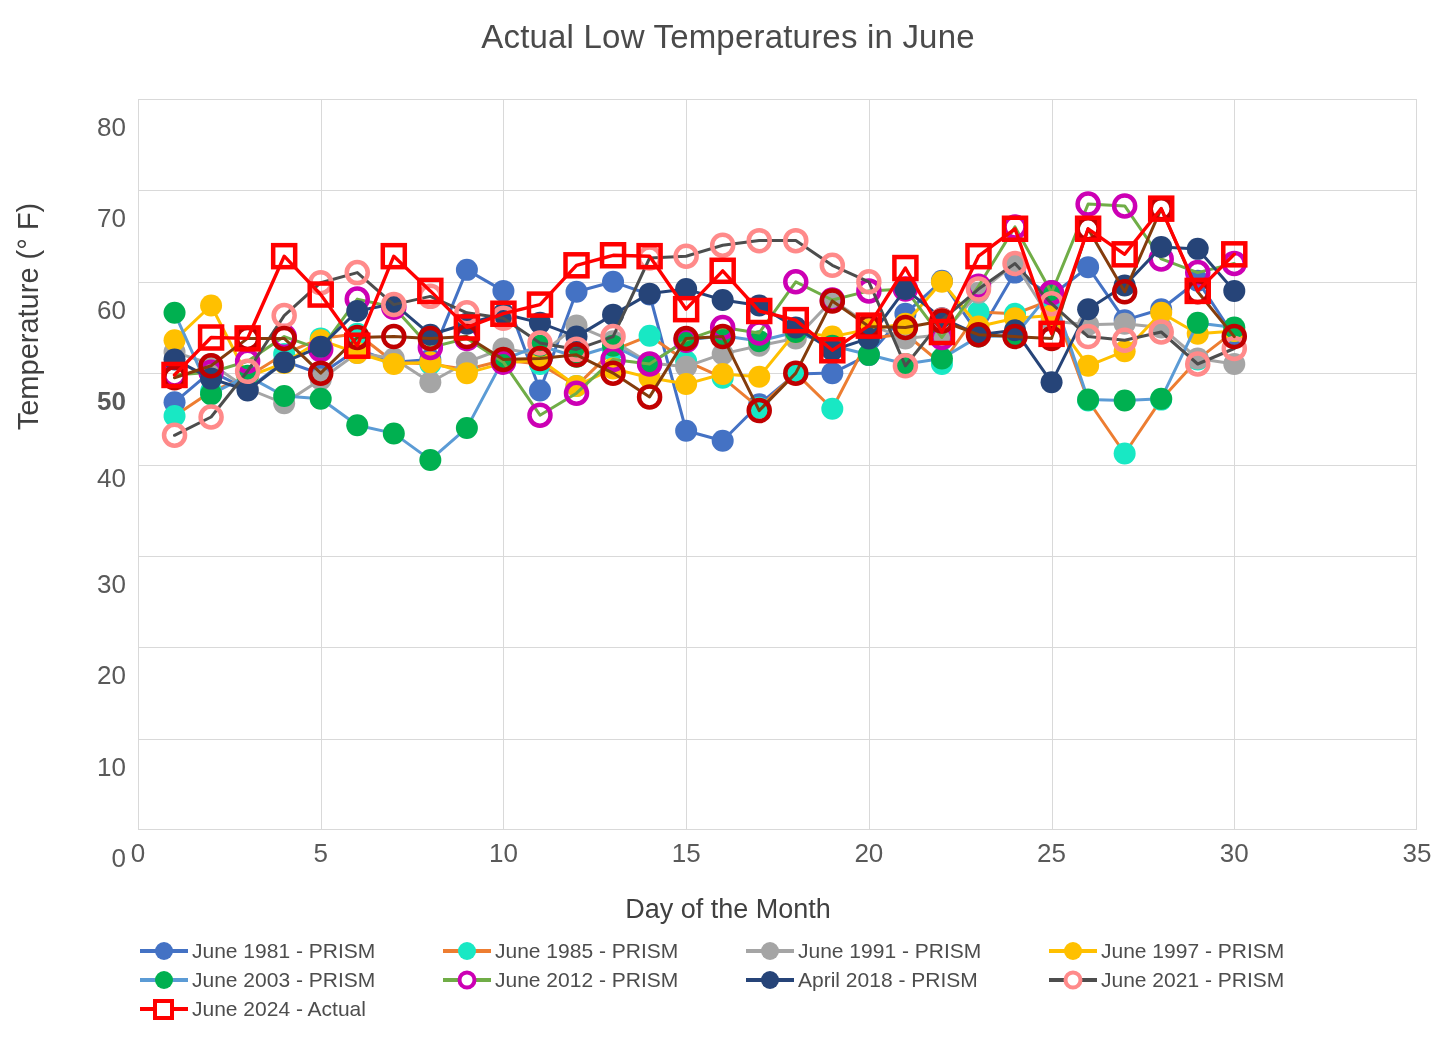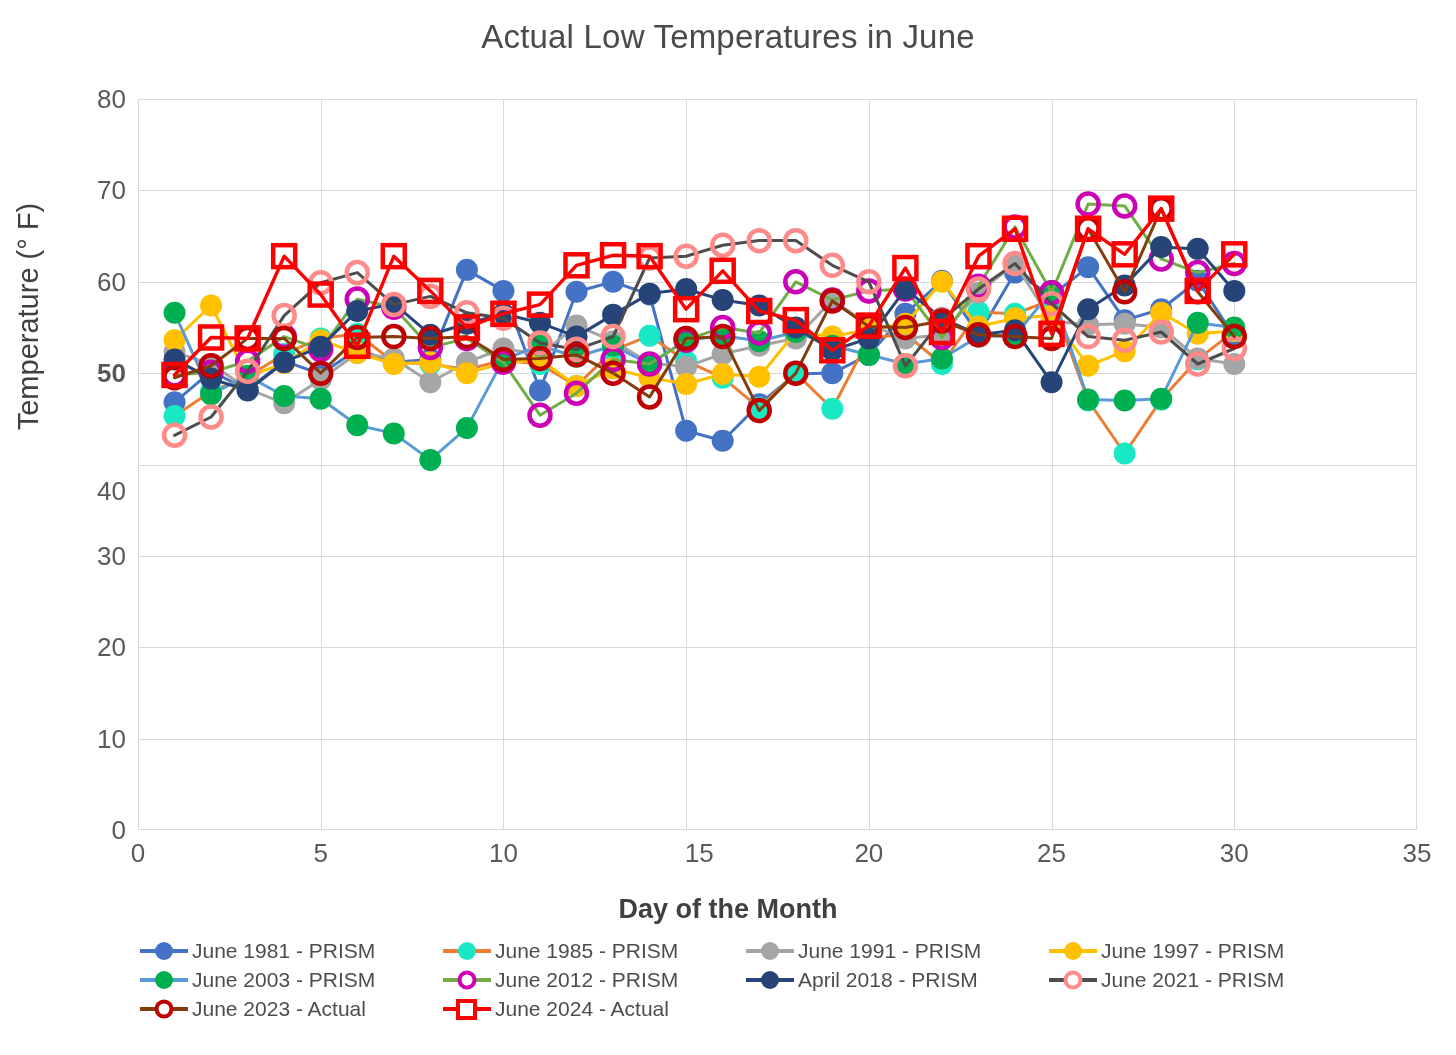--- a/index.html
+++ b/index.html
@@ -12,50 +12,50 @@
   }
 
   #plot-wrap{position:absolute;left:138px;top:99px;width:1279px;height:731px;}
   #plot-frame{position:absolute;inset:0;border:1px solid #d9d9d9;box-sizing:border-box;background:#fff;}
   #gridlines{position:absolute;inset:0;}
   .hline{position:absolute;left:0;width:100%;height:1px;background:#d9d9d9;}
   .vline{position:absolute;top:0;height:100%;width:1px;background:#d9d9d9;}
   #series-svg{position:absolute;left:0;top:0;overflow:visible;}
 
   #y-ticks{position:absolute;left:0;top:0;width:126px;height:0;}
-  .ytick{position:absolute;right:0;width:120px;text-align:right;font-size:26px;color:#595959;transform:translateY(-50%);}
+  .ytick{position:absolute;right:0;width:120px;text-align:right;font-size:26px;color:#595959;transform:translateY(-50%);margin-top:28px;}
   #y-axis-label{
     position:absolute;left:-12px;top:300px;width:320px;text-align:center;
     font-size:29px;color:#404040;transform:rotate(-90deg);transform-origin:center center;
     margin-left:-120px;
   }
   #x-ticks{position:absolute;left:0;top:838px;width:1456px;height:40px;}
   .xtick{position:absolute;font-size:26px;color:#595959;transform:translateX(-50%);}
-  #x-axis-label{position:absolute;left:0;top:894px;width:1456px;text-align:center;font-size:27px;color:#404040;font-weight:bold;}
+  #x-axis-label{position:absolute;left:0;top:894px;width:1456px;text-align:center;font-size:27px;color:#404040;}
 
   #legend{position:absolute;left:138px;top:936px;width:1280px;}
   .legend-row{display:flex;height:28px;align-items:flex-end;margin-bottom:1px;}
   .legend-item{display:flex;align-items:center;width:303px;flex:0 0 303px;}
   .legend-mark{flex:0 0 52px;height:26px;position:relative;}
   .legend-label{font-size:21px;color:#4d4d4d;white-space:nowrap;margin-left:2px;}
 </style>
 </head>
 <body>
 
 <div id="root">
 
   <div id="chart-title">Actual Low Temperatures in June</div>
 
   <div id="y-axis-label">Temperature (° F)</div>
   <div id="y-ticks">
       <div class="ytick" style="top: 830px;">0</div>
       <div class="ytick" style="top: 738.625px;">10</div>
       <div class="ytick" style="top: 647.25px;">20</div>
       <div class="ytick" style="top: 555.875px;">30</div>
-      <div class="ytick" style="top: 491px;">40</div>
+      <div class="ytick" style="top: 450px;">40</div>
       <div class="ytick" style="top: 373.125px; font-weight: bold;">50</div>
       <div class="ytick" style="top: 281.75px;">60</div>
       <div class="ytick" style="top: 190.375px;">70</div>
       <div class="ytick" style="top: 99px;">80</div>
     </div>
 
   <div id="plot-wrap">
     <div id="plot-frame"></div>
     <div id="gridlines">
         <div class="hline" style="top: 639.625px;"></div>
@@ -403,21 +403,21 @@
           <rect x="1048.7428571428572" y="180.88749999999993" width="22" height="22" fill="#ffffff" fill-opacity="0" stroke="#FF0000" stroke-width="4.5"></rect>
           <rect x="1085.2857142857142" y="144.33749999999998" width="22" height="22" fill="#ffffff" fill-opacity="0" stroke="#FF0000" stroke-width="4.5"></rect>
         </g>
       </svg>
   </div>
 
   <div id="x-ticks">
       <div class="xtick" style="left: 138px;">0</div>
       <div class="xtick" style="left: 320.714px;">5</div>
       <div class="xtick" style="left: 503.429px;">10</div>
-      <div class="xtick" style="left: 686.143px; margin-left: 13px;">15</div>
+      <div class="xtick" style="left: 686.143px;">15</div>
       <div class="xtick" style="left: 868.857px;">20</div>
       <div class="xtick" style="left: 1051.57px;">25</div>
       <div class="xtick" style="left: 1234.29px;">30</div>
       <div class="xtick" style="left: 1417px;">35</div>
     </div>
   <div id="x-axis-label">Day of the Month</div>
 
   <div id="legend">
       <div class="legend-row">
         <div class="legend-item">
@@ -475,27 +475,20 @@
           <div class="legend-mark"><svg width="52" height="26">
               <line x1="2" y1="13" x2="50" y2="13" stroke="#4D4D4D" stroke-width="4"></line>
               <circle cx="26" cy="13" r="7.5" fill="#fff" stroke="#FF8A8A" stroke-width="4"></circle>
             </svg></div>
           <div class="legend-label">June 2021 - PRISM</div>
         </div>
       </div>
       <div class="legend-row">
         <div class="legend-item">
           <div class="legend-mark"><svg width="52" height="26">
-              <line x1="2" y1="13" x2="50" y2="13" stroke="#843C0C" stroke-width="4"></line>
-              <circle cx="26" cy="13" r="7.5" fill="#fff" stroke="#C00000" stroke-width="4"></circle>
-            </svg></div>
-          <div class="legend-label">June 2023 - Actual</div>
-        </div>
-        <div class="legend-item">
-          <div class="legend-mark"><svg width="52" height="26">
               <line x1="2" y1="13" x2="50" y2="13" stroke="#FF0000" stroke-width="4"></line>
               <rect x="17" y="5" width="17" height="17" fill="#fff" stroke="#FF0000" stroke-width="4"></rect>
             </svg></div>
           <div class="legend-label">June 2024 - Actual</div>
         </div>
       </div>
     </div>
 
 </div>
 

